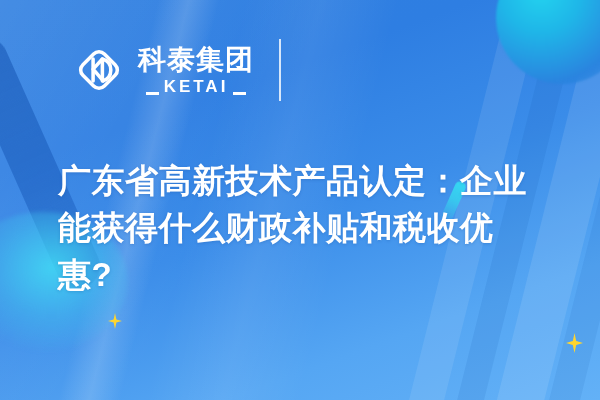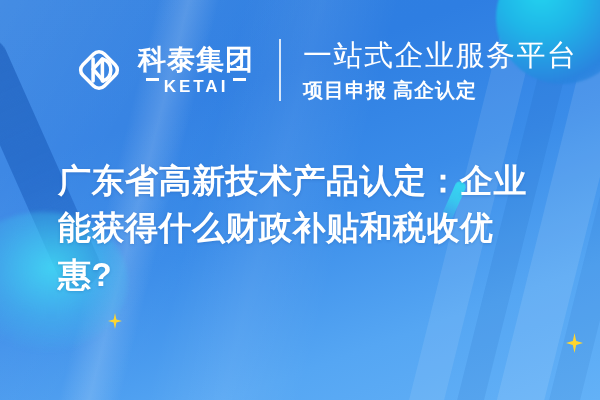--- a/index.html
+++ b/index.html
@@ -137,21 +137,21 @@
     color: #ffffff;
     font-size: 28px;
     font-weight: 700;
     letter-spacing: 1px;
     line-height: 1.05;
     white-space: nowrap;
   }
 
   .logo-en-row {
     display: flex;
-    align-items: flex-start;
+    align-items: flex-end;
     gap: 5px;
     margin-top: 3px;
   }
   .logo-dash {
     display: block;
     width: 13px; height: 3px;
     background: #ffffff;
   }
   .logo-en {
     color: #ffffff;
@@ -254,24 +254,20 @@
         <div class="logo-en-row">
           <span class="logo-dash"></span>
           <span class="logo-en">KETAI</span>
           <span class="logo-dash"></span>
         </div>
       </div>
     </div>
 
     <div class="header-divider"></div>
 
-    <div class="tagline-block">
-      <div class="tagline-main">一站式企业服务平台</div>
-      <div class="tagline-sub">项目申报 高企认定</div>
-    </div>
 
   </div>
 
   <div class="headline">广东省高新技术产品认定：企业能获得什么财政补贴和税收优惠?</div>
 
   <div class="sparkle sparkle-a"></div>
   <div class="sparkle sparkle-b"></div>
 
 </div>
 

